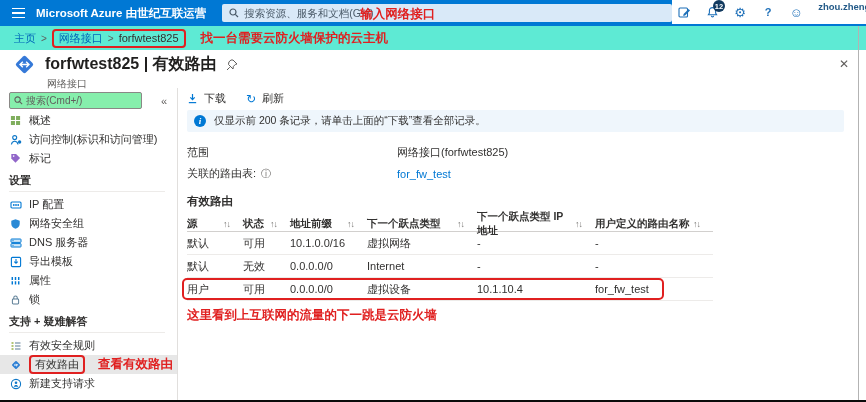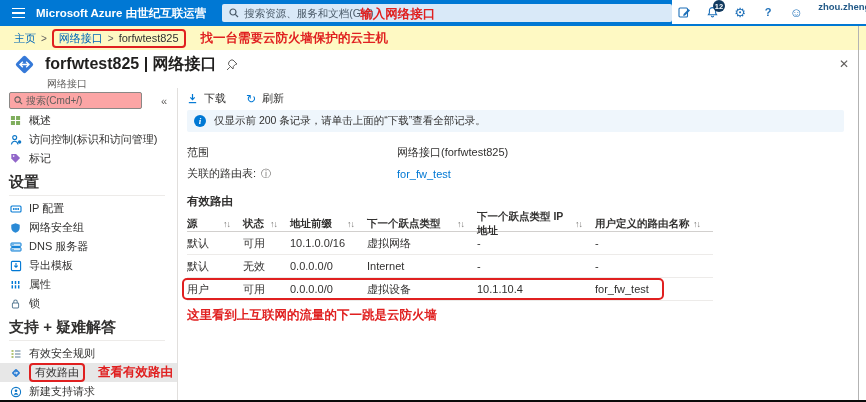--- a/index.html
+++ b/index.html
@@ -19,53 +19,53 @@
   .tb-search input { border:none; background:transparent; outline:none; font-family:inherit; font-size:10.5px; color:#3b4a59; width:150px; }
   .tb-search input::placeholder { color:#4a5a68; opacity:1; }
   .tb-search .red-note { position:absolute; left:138px; top:2px; }
   .tb-ico { position:relative; width:24px; height:22px; display:flex; align-items:center; justify-content:center; color:#1d6fb8; font-size:13px; cursor:pointer; }
   .badge { position:absolute; top:-1px; right:-1px; min-width:12px; height:12px; border-radius:7px; background:#123a5f; color:#fff; font-size:7.5px; font-weight:bold; display:flex; align-items:center; justify-content:center; padding:0 2px; }
   .account { text-align:right; line-height:1.1; margin-left:6px; cursor:pointer; }
   .account .acc-name { color:#235a88; font-size:9.5px; font-weight:bold; }
   .account .acc-org { color:#5a5a5a; font-size:8.5px; }
 
   
-  .crumbbar { height:24px; display:flex; align-items:center; padding-left:14px; gap:5px; background:#fef9c3; }
+  .crumbbar { height:24px; display:flex; align-items:center; padding-left:14px; gap:5px; background:#5eead4; }
   .crumb { color:#0067b8; cursor:pointer; }
   .crumb.current { color:#323130; cursor:default; }
   .crumb-sep { color:#605e5c; font-size:10px; }
   .red-box { border:2px solid #e02020; border-radius:4px; }
   .crumb-group { display:flex; align-items:center; gap:5px; padding:0 5px; height:19px; }
   .red-note { color:#e02020; font-weight:bold; font-size:12.5px; white-space:nowrap; }
   .crumbbar .red-note { margin-left:10px; }
 
   
   .titlebar { position:relative; height:38px; padding:3px 0 0 13px; }
   .title-row { display:flex; align-items:center; gap:9px; }
   .title-text { font-size:16px; font-weight:bold; color:#201f1e; }
   .pin { color:#605e5c; cursor:pointer; display:flex; }
   .subtitle { margin-left:34px; color:#605e5c; font-size:10px; margin-top:1px; }
   .close-x { position:absolute; right:17px; top:7px; color:#605e5c; font-size:12px; cursor:pointer; }
 
   
   .bodywrap { display:flex; height:314px; }
   .sidebar { flex:0 0 178px; border-right:1px solid #e1dfdd; padding-top:2px; overflow:hidden; }
   .side-search { display:flex; align-items:center; margin:2px 6px 2px 9px; height:17px; }
-  .side-search .sbox { position:relative; width:133px; height:17px; border:1px solid #8a8886; border-radius:2px; display:flex; align-items:center; background:#fca5a5; }
+  .side-search .sbox { position:relative; width:133px; height:17px; border:1px solid #8a8886; border-radius:2px; display:flex; align-items:center; background:#86efac; }
   .side-search svg { margin:0 3px 0 4px; }
   .side-search input { border:none; outline:none; background:transparent; width:100px; font-family:inherit; font-size:10px; color:#605e5c; }
   .side-search input::placeholder { color:#605e5c; opacity:1; }
   .collapse { margin-left:auto; margin-right:4px; color:#605e5c; font-size:11px; cursor:pointer; }
   .nav-item { height:19px; display:flex; align-items:center; gap:7px; padding-left:9px; cursor:pointer; white-space:nowrap; }
   .nav-item.selected { background:#e7e7e7; }
   .nav-item .ico { width:13px; display:flex; justify-content:center; flex:0 0 13px; }
   .nav-label { font-size:11px; color:#323130; }
   .nav-label.boxed { border:2px solid #e02020; border-radius:4px; padding:0 4px; }
   .nav-item .red-note { margin-left:6px; }
-  .section-title { font-weight:bold; font-size:15px; color:#323130; padding:5px 0 2px 9px; }
+  .section-title { font-weight:bold; font-size:11px; color:#323130; padding:5px 0 2px 9px; }
   .section-rule { border-bottom:1px solid #edebe9; margin:1px 12px 3px 9px; }
 
   
   .content { flex:1; padding:2px 22px 0 9px; position:relative; overflow:hidden; }
   .toolbar { display:flex; align-items:center; gap:20px; height:17px; }
   .tool-btn { display:flex; align-items:center; gap:6px; cursor:pointer; color:#323130; font-size:11px; }
   .tool-btn .tico { color:#0078d4; display:flex; }
   .refresh-glyph { color:#0078d4; font-size:12px; line-height:1; }
   .banner { margin-top:3px; height:22px; background:#eff6fc; border-radius:2px; display:flex; align-items:center; padding-left:7px; gap:8px; }
   .info-dot { width:12px; height:12px; border-radius:50%; background:#0078d4; color:#fff; font-size:9px; font-weight:bold; font-family:"Liberation Serif",serif; font-style:italic; display:flex; align-items:center; justify-content:center; flex:0 0 12px; }
@@ -151,21 +151,21 @@
     </span>
     <span class="red-note">找一台需要云防火墙保护的云主机</span>
   </nav>
 
   <div class="titlebar">
     <div class="title-row">
       <svg width="23" height="23" viewBox="0 0 22 22">
         <rect x="4.6" y="4.6" width="12.8" height="12.8" rx="2" transform="rotate(45 11 11)" fill="#3579d8"></rect>
         <path d="M6.7 11h8.6M12.6 8.4L15.3 11l-2.7 2.6M9.4 8.4L6.7 11l2.7 2.6" fill="none" stroke="#fff" stroke-width="1.3"></path>
       </svg>
-      <span class="title-text">forfwtest825 | 网络接口</span>
+      <span class="title-text">forfwtest825 | 有效路由</span>
       <span class="pin">
         <svg width="12" height="12" viewBox="0 0 12 12">
             <path d="M7 1l4 4-1.6.4-2 2L7 10 2.5 5.5 2.9 3l2-2z" fill="none" stroke="#605e5c" stroke-width="1"></path>
             <path d="M3.8 8.2L1 11" stroke="#605e5c" stroke-width="1"></path>
           </svg>
       </span>
     </div>
     <div class="subtitle">网络接口</div>
     <span class="close-x">✕</span>
   </div>

